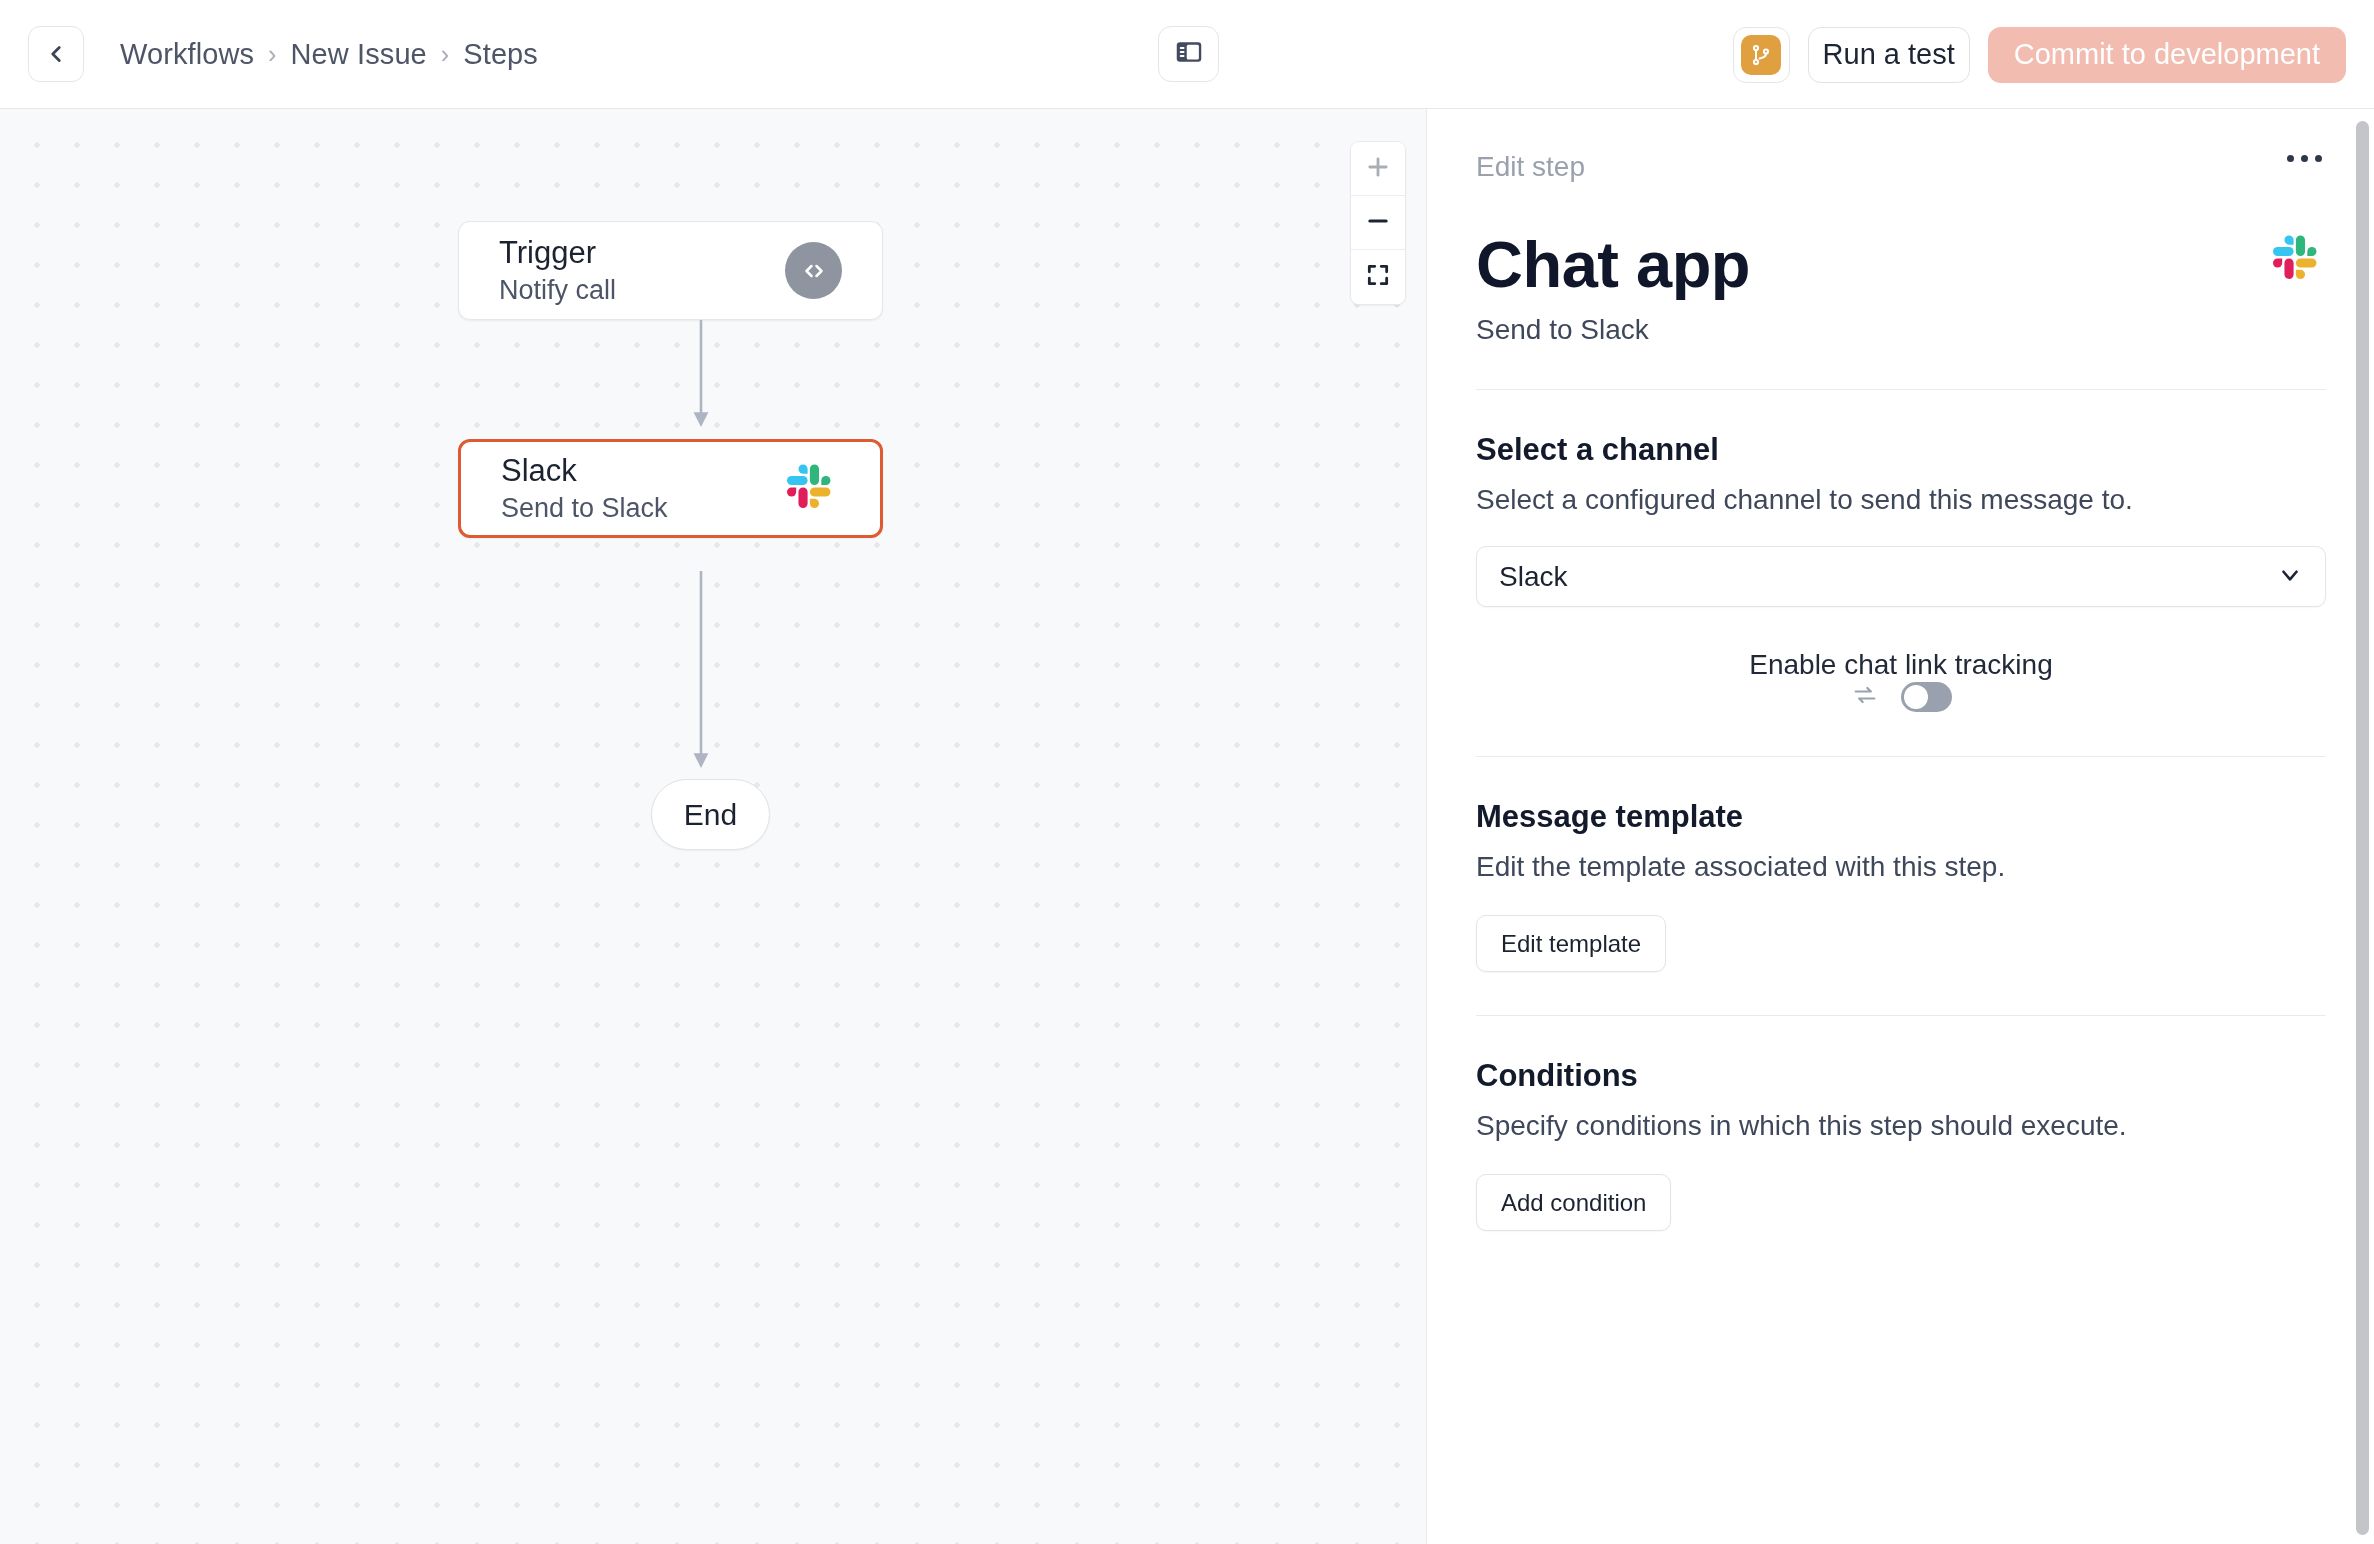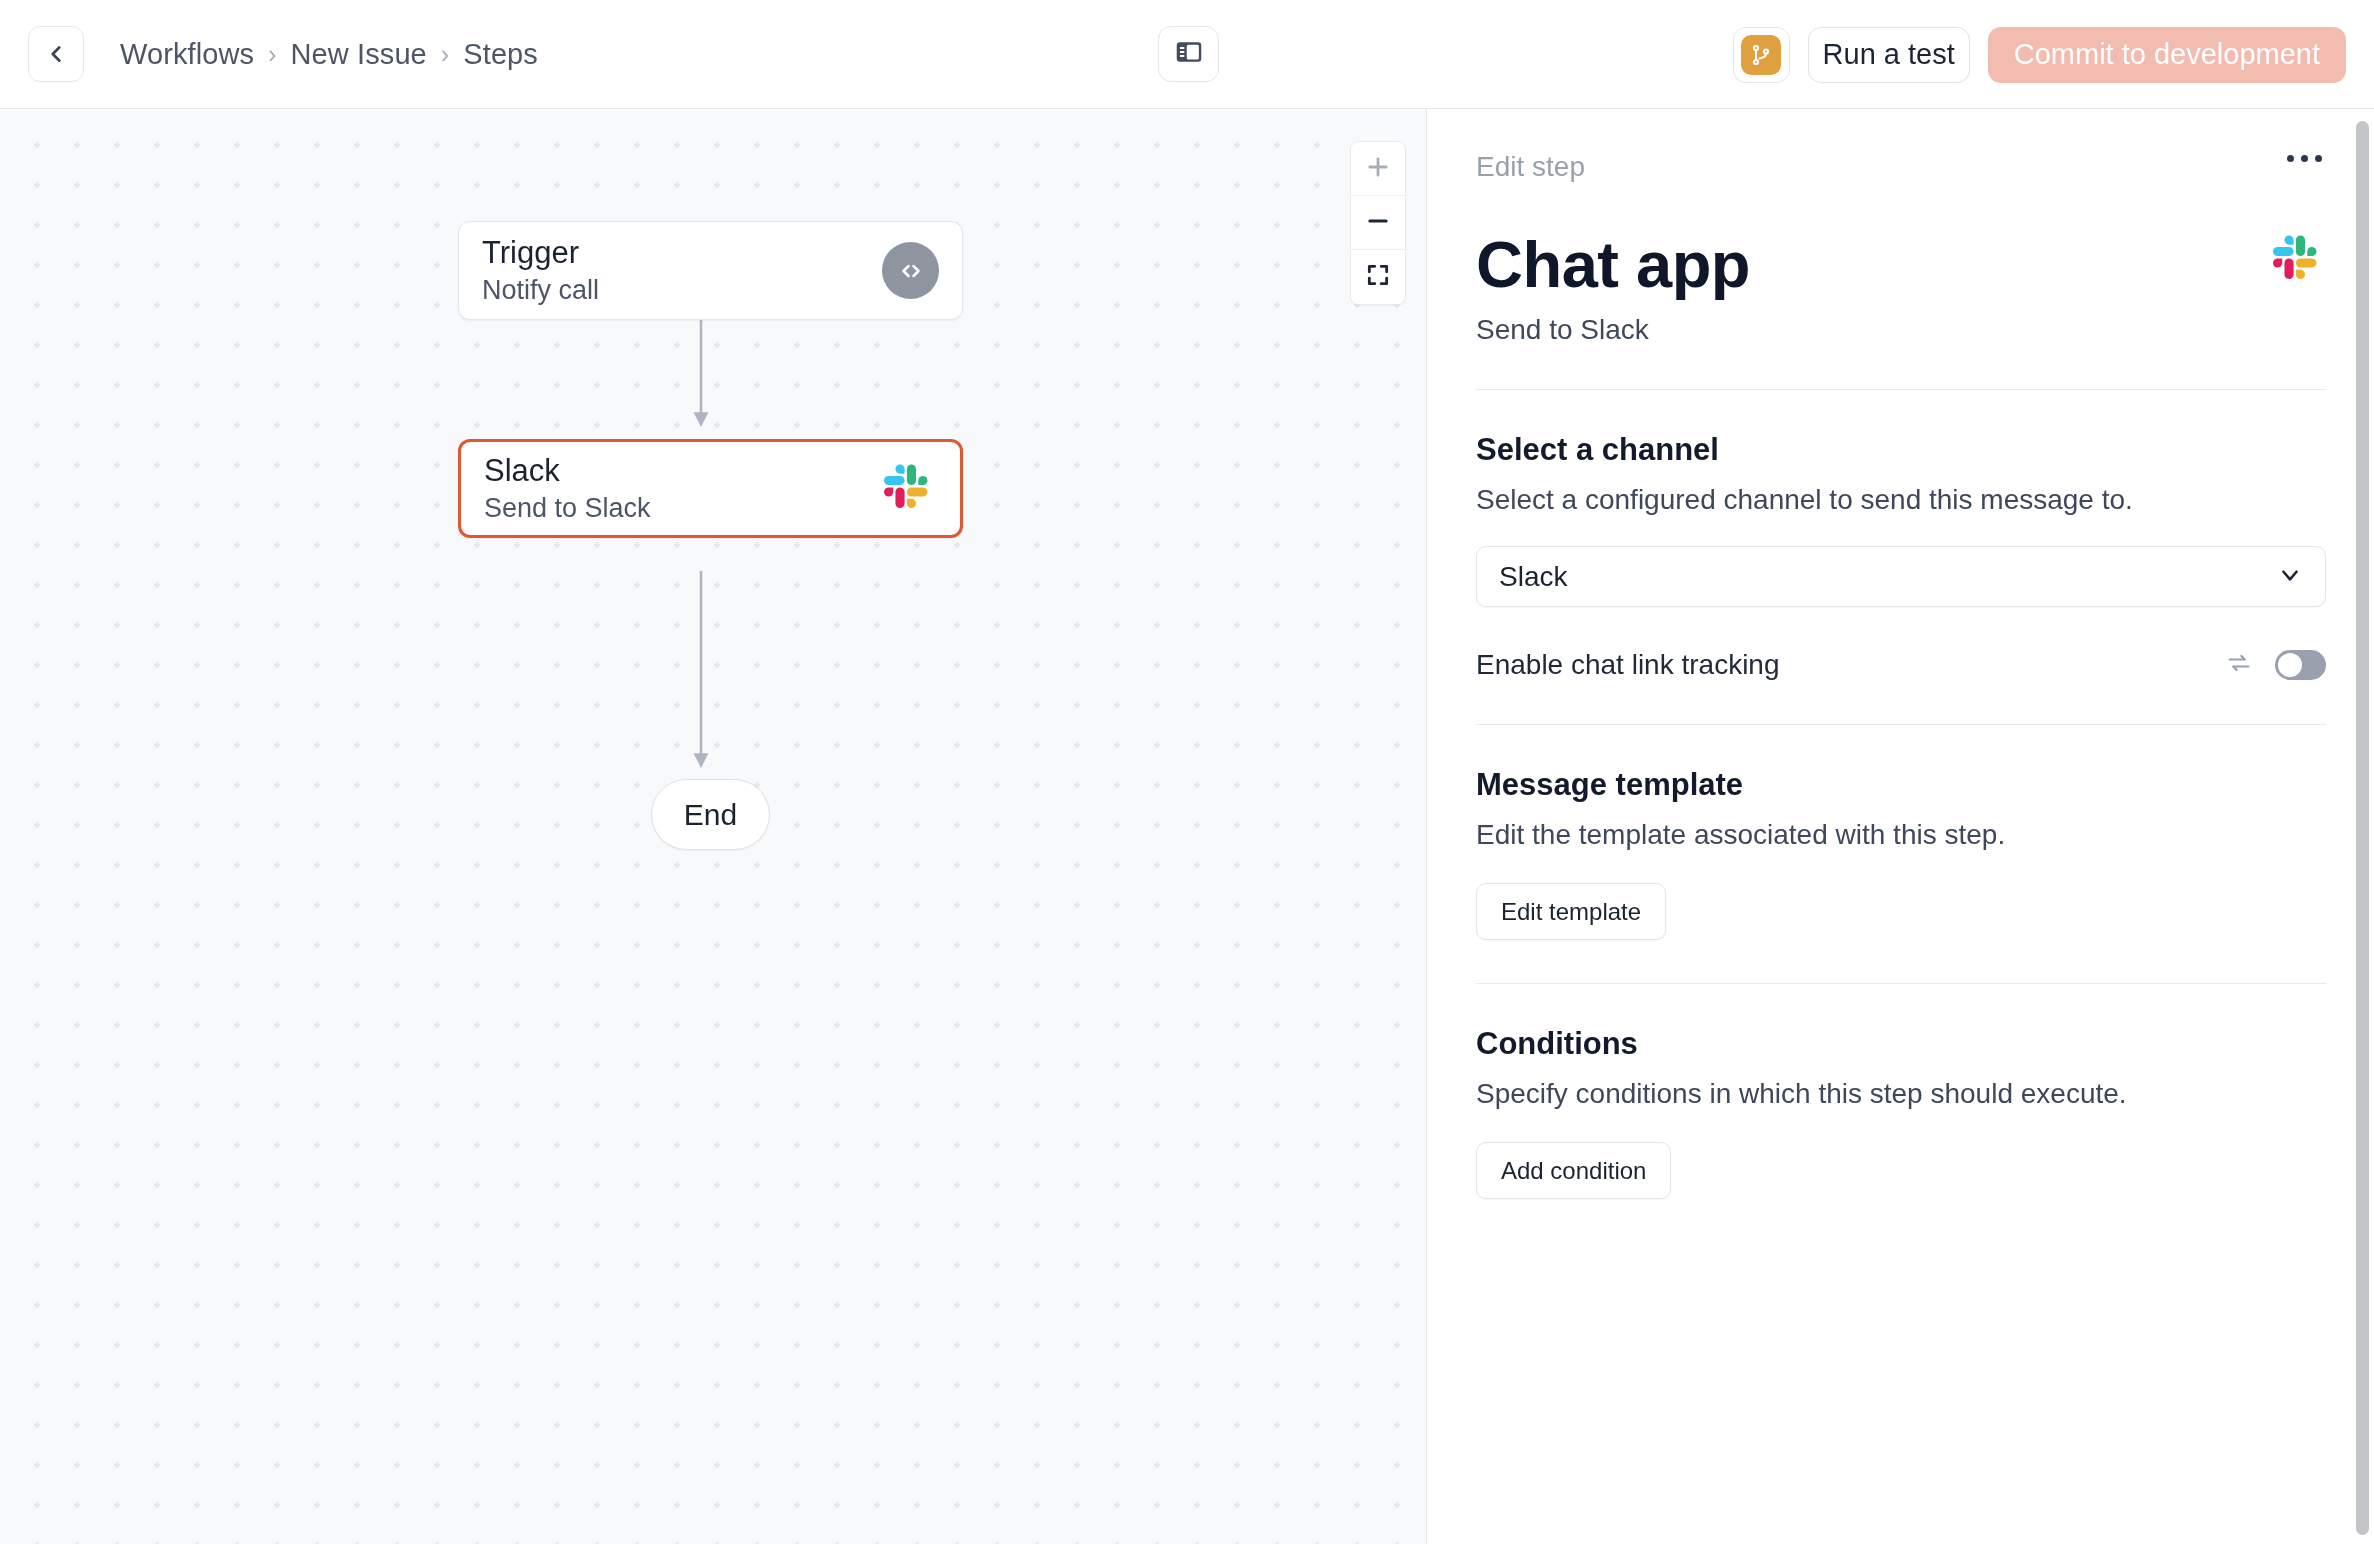--- a/index.html
+++ b/index.html
@@ -98,27 +98,27 @@
   }
   .zoom-tools > div {
     height: 54px; display: flex; align-items: center; justify-content: center;
     cursor: pointer; border-bottom: 1px solid #eceef1; background:#fff;
   }
   .zoom-tools > div:last-child { border-bottom: none; }
 
   
   .node {
     position: absolute;
-    width: 505px; height: 99px;
+    width: 425px; height: 99px;
     background: #ffffff;
     border: 1px solid #e4e7eb;
     border-radius: 12px;
     box-shadow: 0 1px 2px rgba(16,24,40,.06);
     display: flex; align-items: center;
-    padding: 0 23px;
+    padding: 0 40px;
   }
   .node.selected { border: 3px solid #dd5a33; }
   .node-texts { display:flex; flex-direction: column; gap: 4px; flex: 1; }
   .node-title { font-size: 31px; color: #1b2230; }
   .node-sub { font-size: 27px; color: #4d5566; }
   .node-icon-circle {
     width: 57px; height: 57px; border-radius: 50%;
     background: #8e94a0;
     display:flex; align-items:center; justify-content:center;
   }
@@ -172,21 +172,21 @@
     height: 61px; width: 100%;
     border: 1px solid #e2e5ea; border-radius: 10px; background: #fff;
     display: flex; align-items: center; justify-content: space-between;
     padding: 0 22px; cursor: pointer;
     box-shadow: 0 1px 2px rgba(16,24,40,.04);
   }
   .select-value { font-size: 28px; color: #1b2230; }
 
   .toggle-row {
     margin-top: 42px;
-    display: flex; align-items: center; justify-content: space-between;
+    display: flex; align-items: center; justify-content: space-between; flex-direction: column;
   }
   .toggle-label { font-size: 28px; color: #222a3a; }
   .toggle-right { display: flex; align-items: center; gap: 22px; }
   .switch {
     width: 51px; height: 30px; border-radius: 16px;
     background: #9aa1ae; position: relative; cursor: pointer;
   }
   .switch .knob {
     position: absolute; top: 3px; left: 3px;
     width: 24px; height: 24px; border-radius: 50%; background: #fff;

